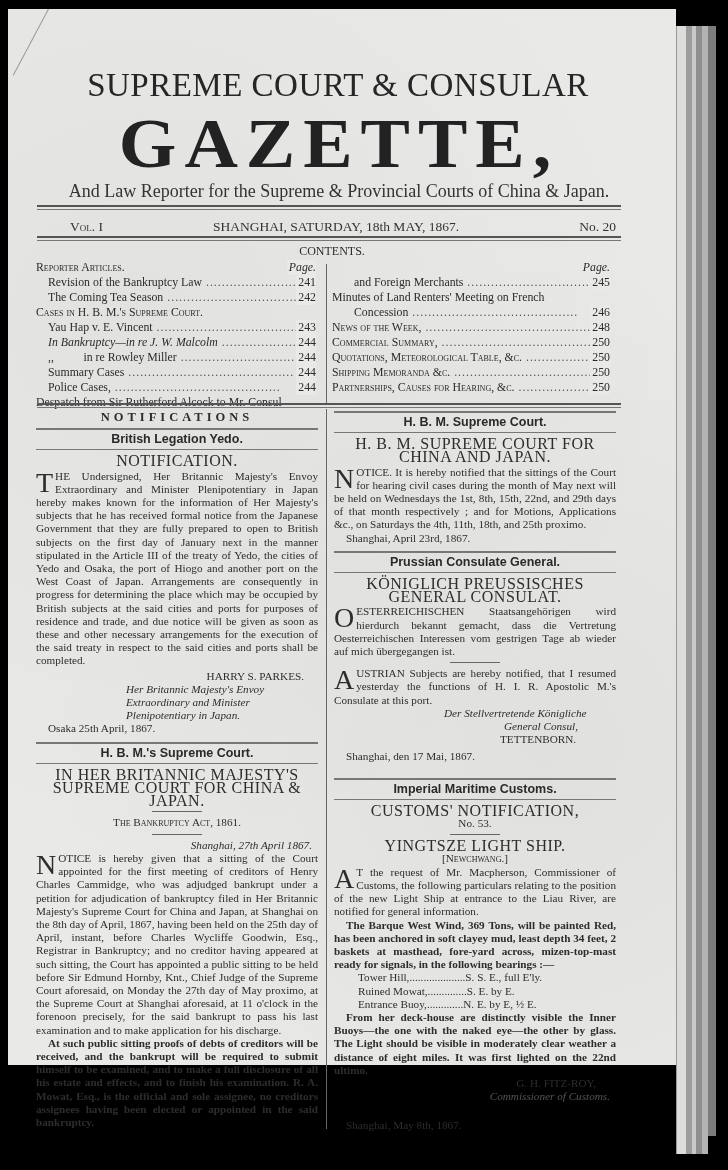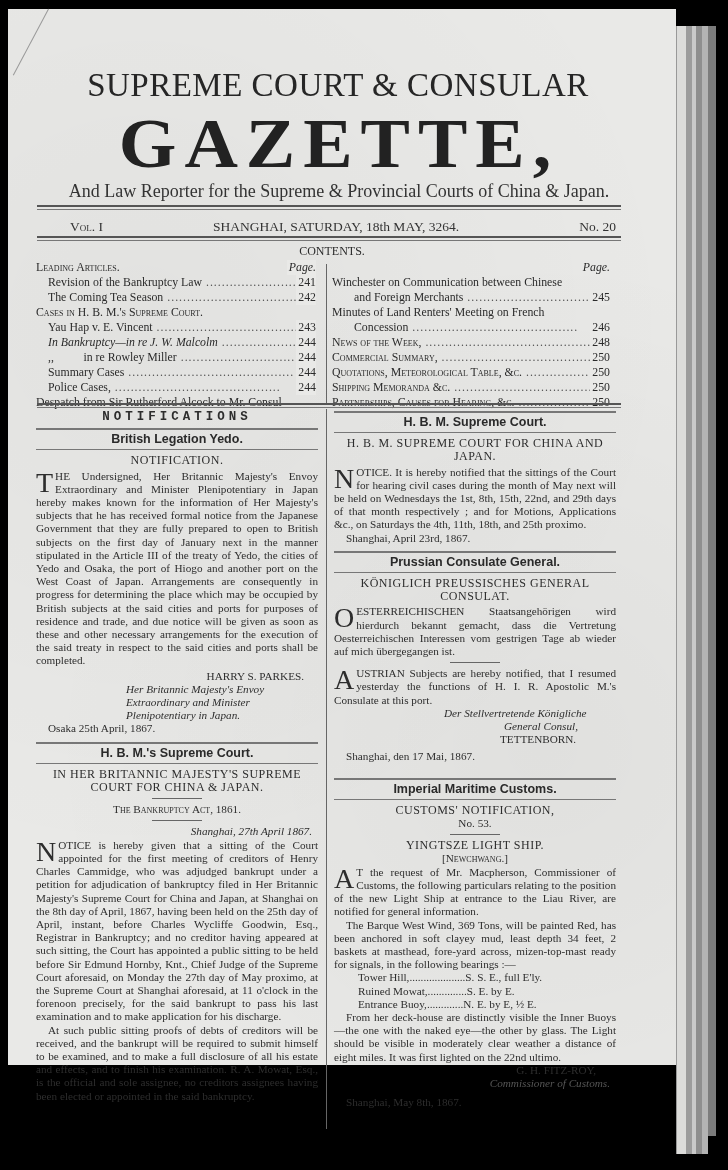--- a/index.html
+++ b/index.html
@@ -30,72 +30,71 @@
   .toc .row{position:relative;white-space:nowrap;overflow:hidden;}
   .toc .row .pg{position:absolute;right:0;top:0;background:#e9e9e7;padding-left:2px;}
   .toc .hdr{font-variant:small-caps;}
   .toc .ind{padding-left:12px;}
   .dots{color:#555;letter-spacing:1px;}
   .pagehdr{text-align:right;font-style:italic;}
 
   .vrule{position:absolute;width:1px;background:#666;}
   .col{position:absolute;font-size:11.2px;line-height:13.2px;text-align:justify;color:#2d2d2d;}
   .secthead{text-align:center;font-family:"Liberation Sans","DejaVu Sans",sans-serif;font-weight:bold;font-size:12.5px;padding:3px 0;border-top:2px solid #777;border-bottom:1px solid #777;margin:4px 0 4px 0;color:#2a2a2a;}
-  .notif{text-align:center;font-family:Liberation Mono, monospace;font-weight:bold;letter-spacing:4px;font-size:12.5px;margin-bottom:2px;}
-  .caps{text-align:center;font-size:12px;letter-spacing:0.5px;margin:2px 0;}
+  .notif{text-align:center;font-family:Liberation Serif, serif;font-weight:bold;letter-spacing:4px;font-size:12.5px;margin-bottom:2px;}
+  .caps{text-align:center;font-size:16px;letter-spacing:0.5px;margin:2px 0;}
   .center{text-align:center;}
   .right{text-align:right;}
   .sig{text-align:right;padding-right:14px;}
   .ital{font-style:italic;}
   .drop{float:left;font-size:28px;line-height:22px;margin:2px 2px 0 0;}
   .shortrule{width:50px;margin:4px auto;border-top:1px solid #666;}
   .bearing{padding-left:24px;white-space:nowrap;}
   p{margin:0;}
-  .indent{text-indent:12px;}
+  .indent{text-indent:12px;font-weight:bold;}
 </style>
 </head>
 <body>
 
 <div class="page">
   <div class="crease"></div>
 
   <div class="mast1">SUPREME COURT &amp; CONSULAR</div>
   <div class="mast2">GAZETTE,</div>
   <div class="mast3">And Law Reporter for the Supreme &amp; Provincial Courts of China &amp; Japan.</div>
 
   <div class="dbl" style="top:196px"></div>
   <div class="dateline">
     <span class="vol sc">Vol. I</span>
-    <span class="mid">SHANGHAI, SATURDAY, 18th MAY, 3264.</span>
+    <span class="mid">SHANGHAI, SATURDAY, 18th MAY, 1867.</span>
     <span class="no">No. 20</span>
   </div>
   <div class="dbl" style="top:227px"></div>
   <div class="contents">CONTENTS.</div>
 
   <div class="toc" style="left:28px;width:280px">
     <div class="row hdr">
-      <span>Leading Articles.</span>
+      <span>Reporter Articles.</span>
       <span class="pg ital" style="font-variant:normal">Page.</span>
     </div>
     <div class="row ind"><span>Revision of the Bankruptcy Law</span><span class="dots"> ..........................................</span><span class="pg">241</span></div>
     <div class="row ind"><span>The Coming Tea Season</span><span class="dots"> ..........................................</span><span class="pg">242</span></div>
     <div class="row hdr"><span>Cases in H. B. M.'s Supreme Court.</span></div>
     <div class="row ind"><span>Yau Hap v. E. Vincent</span><span class="dots"> ..........................................</span><span class="pg">243</span></div>
     <div class="row ind"><span class="ital">In Bankruptcy—in re J. W. Malcolm</span><span class="dots"> ..........................................</span><span class="pg">244</span></div>
     <div class="row ind"><span style="white-space:pre">,,          in re Rowley Miller</span><span class="dots"> ..........................................</span><span class="pg">244</span></div>
     <div class="row ind"><span>Summary Cases</span><span class="dots"> ..........................................</span><span class="pg">244</span></div>
     <div class="row ind"><span>Police Cases,</span><span class="dots"> ..........................................</span><span class="pg">244</span></div>
     <div class="row"><span>Despatch from Sir Rutherford Alcock to Mr. Consul</span></div>
   </div>
 
   <div class="vrule" style="left:318px;top:255px;height:140px"></div>
 
   <div class="toc" style="left:324px;width:278px">
     <div class="row pagehdr"><span>Page.</span></div>
-    <div class="row"><span>Winchester on Communication between Chinese</span></div>
     <div class="row" style="padding-left:22px"><span>and Foreign Merchants</span><span class="dots"> ..........................................</span><span class="pg">245</span></div>
     <div class="row"><span>Minutes of Land Renters' Meeting on French</span></div>
     <div class="row" style="padding-left:22px"><span>Concession</span><span class="dots"> ..........................................</span><span class="pg">246</span></div>
     <div class="row hdr"><span>News of the Week,</span><span class="dots"> ..........................................</span><span class="pg">248</span></div>
     <div class="row hdr"><span>Commercial Summary,</span><span class="dots"> ..........................................</span><span class="pg">250</span></div>
     <div class="row hdr"><span>Quotations, Meteorological Table, &amp;c.</span><span class="dots"> ..........................................</span><span class="pg">250</span></div>
     <div class="row hdr"><span>Shipping Memoranda &amp;c.</span><span class="dots"> ..........................................</span><span class="pg">250</span></div>
     <div class="row hdr"><span>Partnerships, Causes for Hearing, &amp;c.</span><span class="dots"> ..........................................</span><span class="pg">250</span></div>
   </div>
 
@@ -145,21 +144,21 @@
     <div class="caps" style="margin-bottom:0">YINGTSZE LIGHT SHIP.</div>
     <div class="center sc">[Newchwang.]</div>
     <p><span class="drop">A</span><span>T the request of Mr. Macpherson, Commissioner of Customs, the following particulars relating to the position of the new Light Ship at entrance to the Liau River, are notified for general information.</span></p>
     <p class="indent">The Barque West Wind, 369 Tons, will be painted Red, has been anchored in soft clayey mud, least depth 34 feet, 2 baskets at masthead, fore-yard across, mizen-top-mast ready for signals, in the following bearings :—</p>
     <div class="bearing"><span>Tower Hill,</span><span>....................</span><span>S. S. E., full E'ly.</span></div>
     <div class="bearing"><span>Ruined Mowat,</span><span>..............</span><span>S. E. by E.</span></div>
     <div class="bearing"><span>Entrance Buoy,</span><span>.............</span><span>N. E. by E, ½ E.</span></div>
     <p class="indent">From her deck-house are distinctly visible the Inner Buoys—the one with the naked eye—the other by glass. The Light should be visible in moderately clear weather a distance of eight miles. It was first lighted on the 22nd ultimo.</p>
     <div class="sig" style="padding-right:20px">G. H. FITZ-ROY,</div>
     <div class="ital" style="text-align:right;padding-right:6px;color:#555">Commissioner of Customs.</div>
-    <div style="padding-left:12px;margin-top:6px">Shanghai, May 8th, 1867.</div>
+    <div style="padding-left:12px;margin-top:16px">Shanghai, May 8th, 1867.</div>
   </div>
 </div>
 
 <div class="edge edge1"></div>
 <div class="edge edge2"></div>
 <div class="edge edge3"></div>
 <div class="edge edge4"></div>
 <div class="edge edge5"></div>
 <div class="edge edge6"></div>
 

